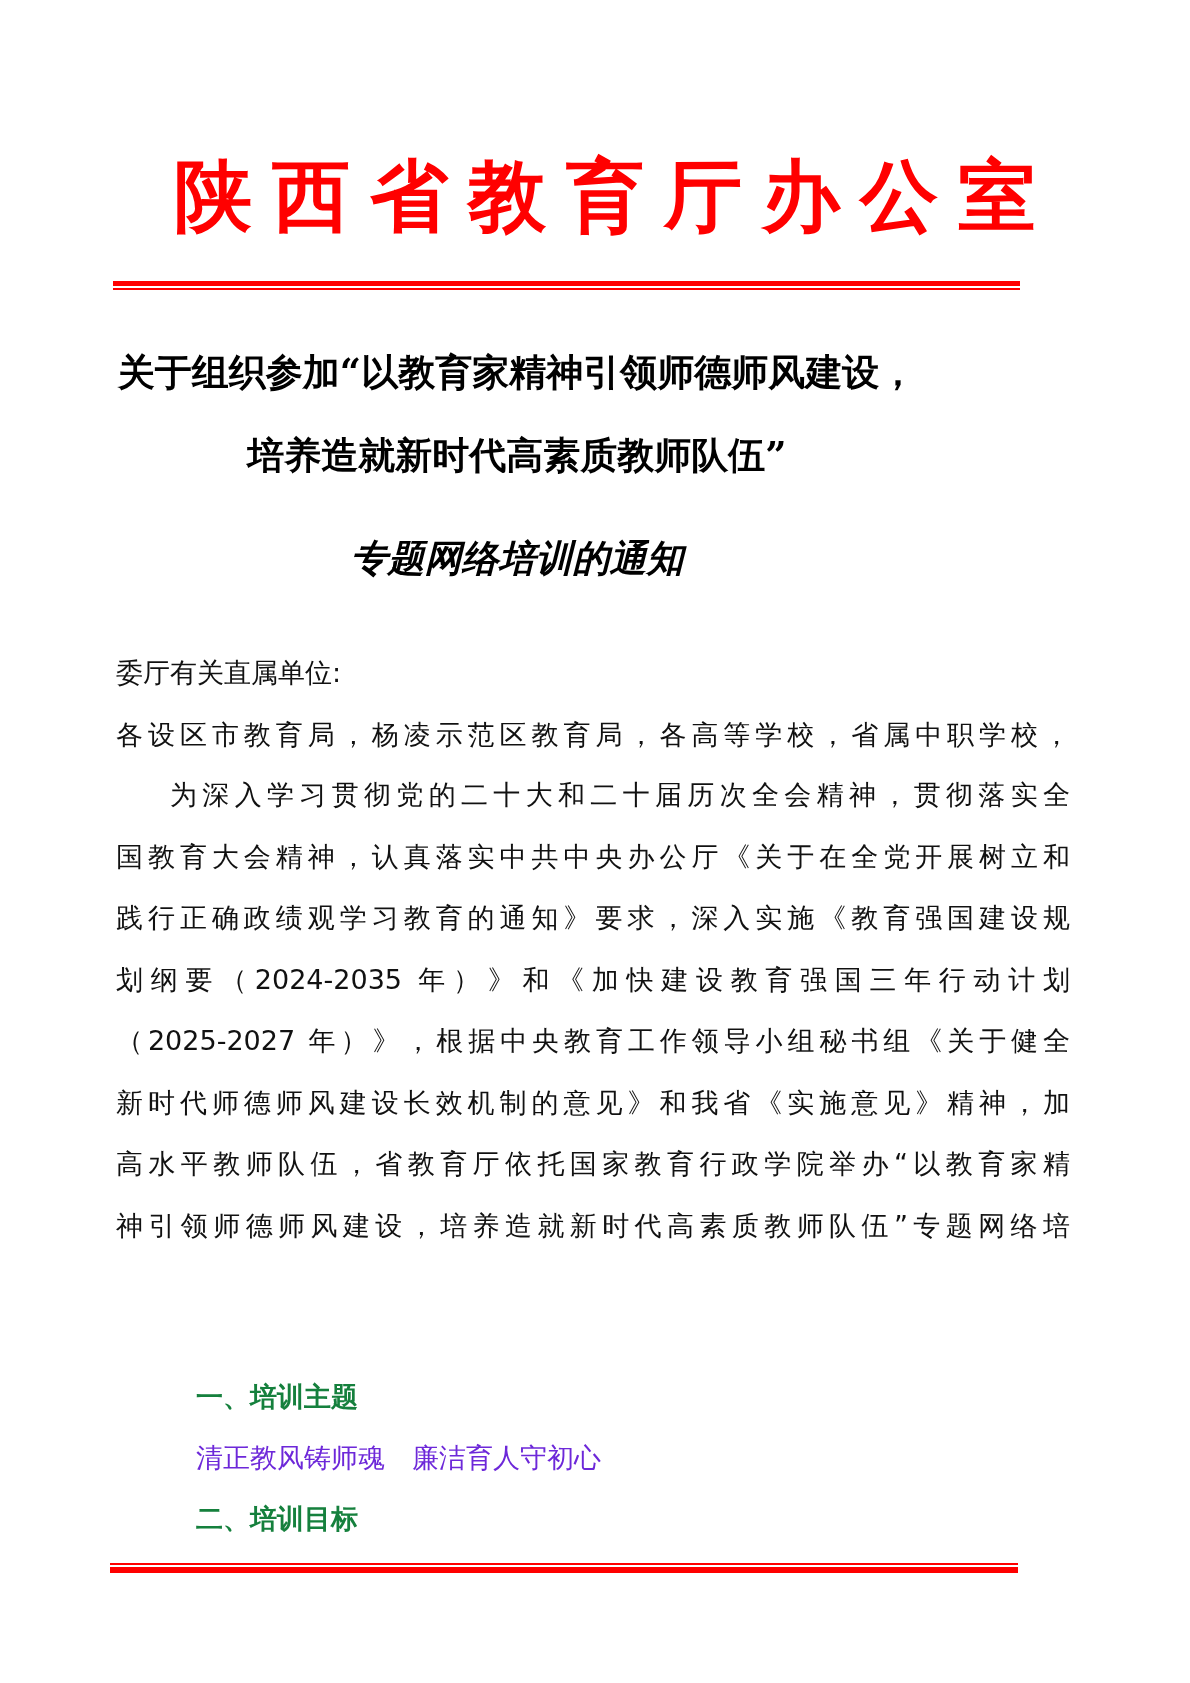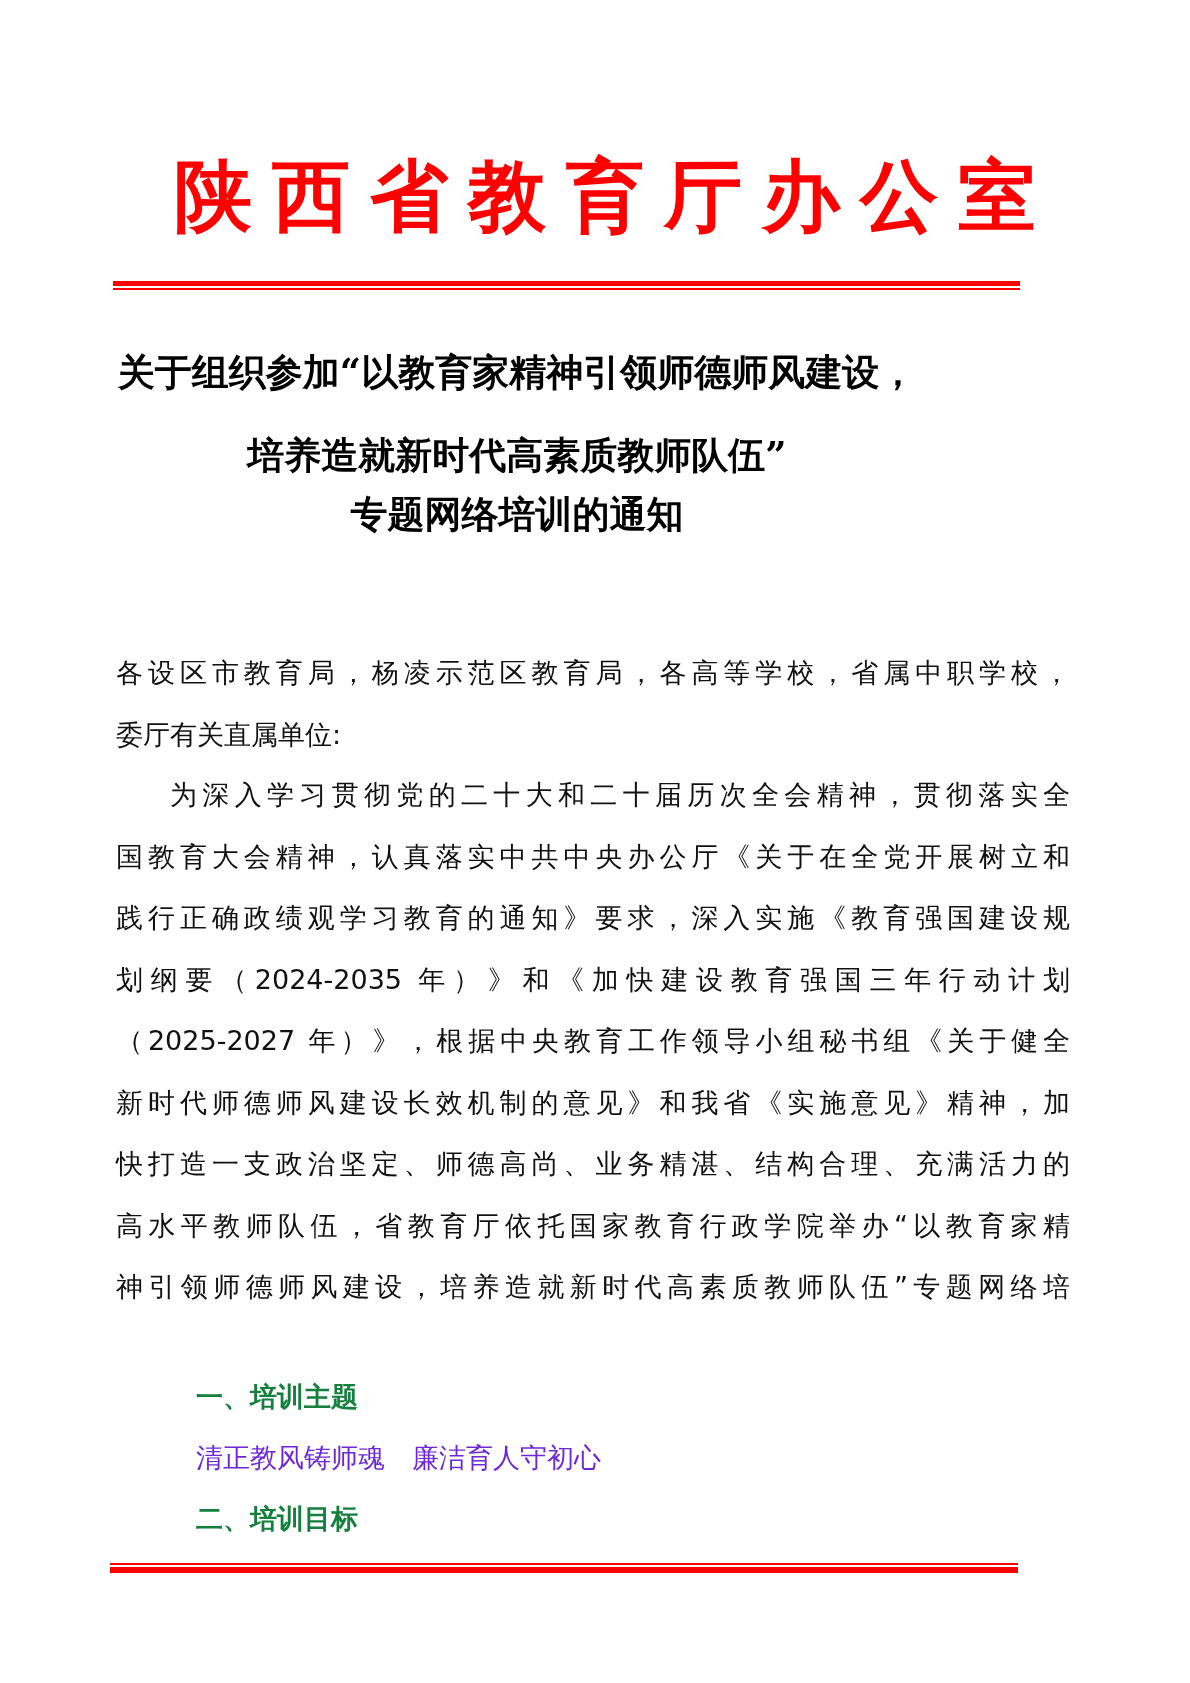--- a/index.html
+++ b/index.html
@@ -54,21 +54,21 @@
       text-align: center;
       font-family: "DejaVu Serif", "Liberation Serif", serif;
       font-weight: bold;
       font-size: 37px;
       line-height: 44px;
       color: #000;
       white-space: nowrap;
     }
     .title-1 { top: 350px; }
     .title-2 { top: 433px; }
-    .title-3 { top: 492px; }
+    .title-3 { top: 536px; font-style: italic; }
 
     .body-text {
       position: absolute;
       left: 116px;
       width: 954px;
       font-family: "DejaVu Sans", "Liberation Sans", sans-serif;
       font-size: 27px;
       line-height: 61.5px;
       color: #111;
     }
@@ -118,32 +118,31 @@
   <div class="masthead">陕西省教育厅办公室</div>
 
   <div class="rule top-thick"></div>
   <div class="rule top-thin"></div>
 
   <div class="title title-1">关于组织参加“以教育家精神引领师德师风建设，</div>
   <div class="title title-2">培养造就新时代高素质教师队伍”</div>
   <div class="title title-3">专题网络培训的通知</div>
 
   <div class="body-text salutation">
+    <span class="body-line last">委厅有关直属单位:</span>
     <span class="body-line">各设区市教育局，杨凌示范区教育局，各高等学校，省属中职学校，</span>
-    <span class="body-line last">委厅有关直属单位:</span>
   </div>
 
   <div class="body-text para1">
     <span class="body-line indent">为深入学习贯彻党的二十大和二十届历次全会精神，贯彻落实全</span>
     <span class="body-line">国教育大会精神，认真落实中共中央办公厅《关于在全党开展树立和</span>
     <span class="body-line">践行正确政绩观学习教育的通知》要求，深入实施《教育强国建设规</span>
     <span class="body-line">划纲要（2024-2035 年）》和《加快建设教育强国三年行动计划</span>
     <span class="body-line">（2025-2027 年）》，根据中央教育工作领导小组秘书组《关于健全</span>
     <span class="body-line">新时代师德师风建设长效机制的意见》和我省《实施意见》精神，加</span>
-    <span class="body-line">快打造一支政治坚定、师德高尚、业务精湛、结构合理、充满活力的</span>
     <span class="body-line">高水平教师队伍，省教育厅依托国家教育行政学院举办“以教育家精</span>
     <span class="body-line">神引领师德师风建设，培养造就新时代高素质教师队伍”专题网络培</span>
   </div>
 
   <div class="heading h1">一、培训主题</div>
   <div class="theme-text">清正教风铸师魂　廉洁育人守初心</div>
   <div class="heading h2">二、培训目标</div>
 
   <div class="rule bottom-thin"></div>
   <div class="rule bottom-thick"></div>

